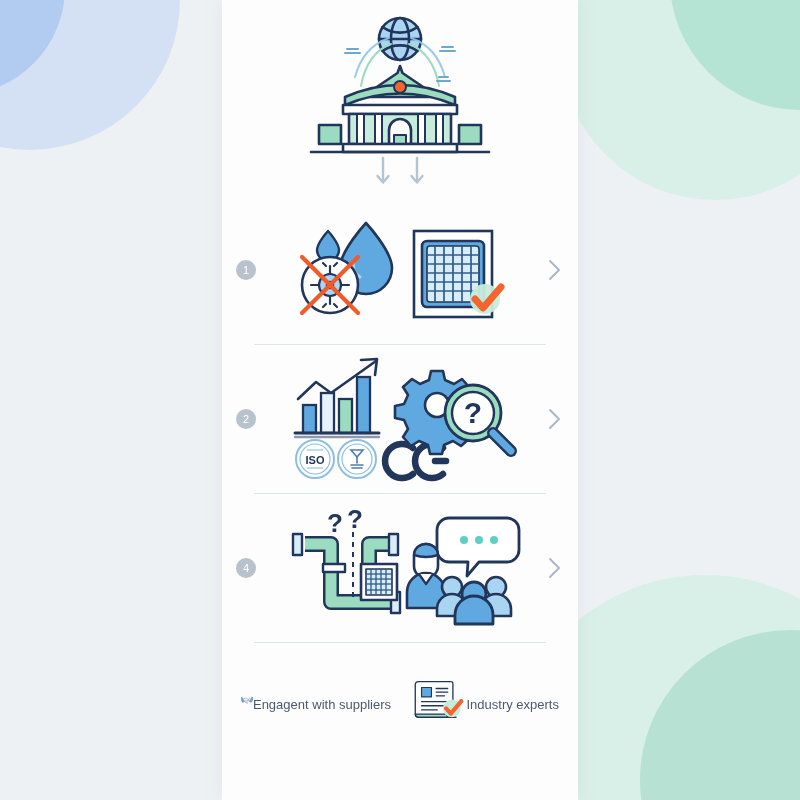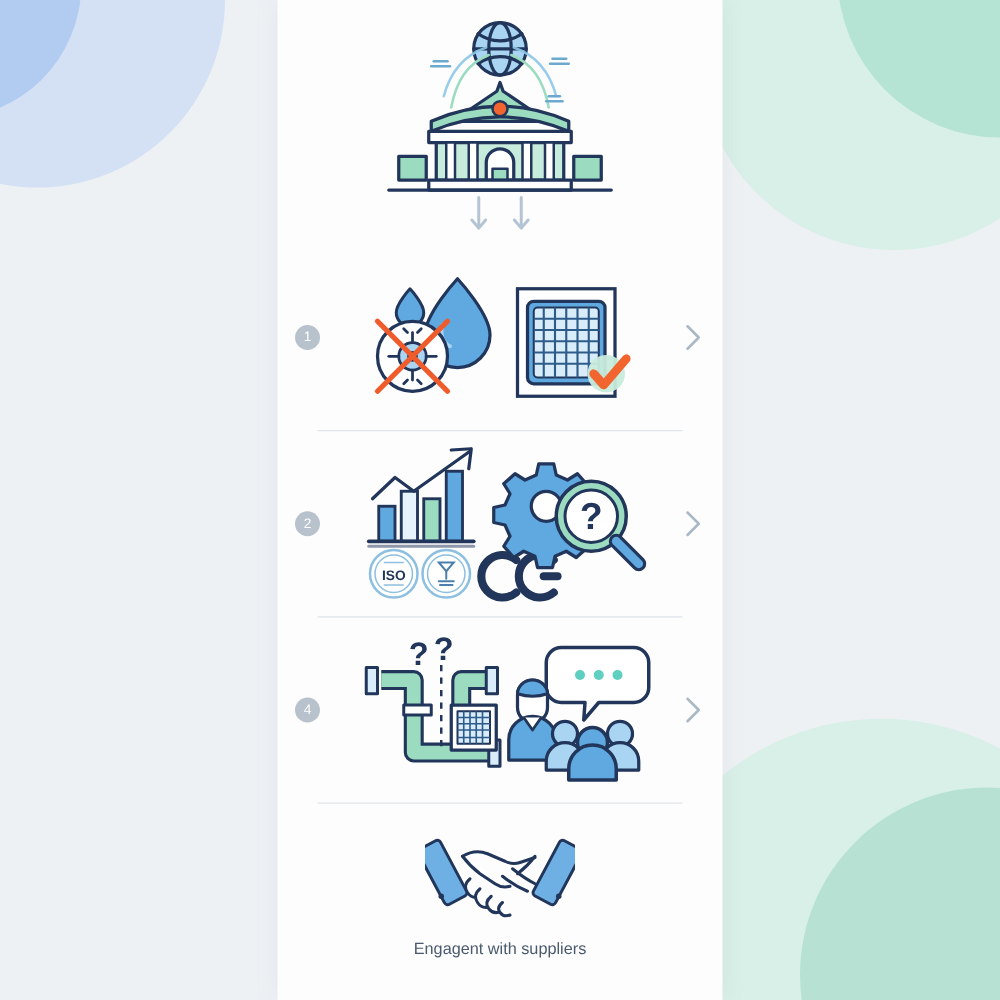--- a/index.html
+++ b/index.html
@@ -88,21 +88,21 @@
   #features {
     flex:1 1 auto;
     display:flex;
     align-items:flex-start;
     justify-content:center;
     gap:18px;
     padding-top:14px;
   }
   .feature {
     display:flex;
-    flex-direction:column;
+    flex-direction:row;
     align-items:center;
     width:150px;
   }
   .feature-caption {
     margin-top:8px;
     font-size:13px;
     color:#4a5a6e;
     text-align:center;
     white-space:nowrap;
   }
@@ -402,15 +402,35 @@
           <path d="M44 54 q -6 5 -2 11 q 4 6 11 3" fill="#ffffff"></path>
           <path d="M53 60 q -6 5 -2 10 q 4 5 10 2" fill="#ffffff"></path>
           <path d="M62 65 q -5 4 -2 8 q 3 4 8 2" fill="#ffffff"></path>
           <path d="M62 44 q 10 8 20 12" fill="none"></path>
           <path d="M70 38 q 10 8 18 12" fill="none"></path>
         </g>
       </svg>
       <div class="feature-caption">Engagent with suppliers</div>
     </div>
 
+    <div class="feature">
+      <svg width="110" height="86" viewBox="0 0 110 86">
+        <g stroke="#21365a" stroke-width="2.5" stroke-linejoin="round" stroke-linecap="round">
+          <path d="M18 8 h62 a4 4 0 0 1 4 4 v58 a6 6 0 0 0 6 6 h-72 a6 6 0 0 1 -6 -6 v-56 a6 6 0 0 1 6 -6 Z" fill="#ffffff"></path>
+          <path d="M12 70 h60 a6 6 0 0 0 6 6 h-60 a6 6 0 0 1 -6 -6 Z" fill="#9bdcc0"></path>
+          <rect x="24" y="19" width="19" height="18" fill="#5fa9e0" stroke-width="2.2"></rect>
+          <g stroke-width="2.6" stroke="#21365a">
+            <path d="M52 21 h22"></path>
+              <path d="M52 28 h22"></path>
+              <path d="M52 35 h16"></path>
+            <path d="M24 46 h50"></path>
+              <path d="M24 54 h50"></path>
+              <path d="M24 62 h30"></path>
+          </g>
+        </g>
+        <circle cx="82" cy="59" r="17" fill="#c8ecdc"></circle>
+        <path d="M71 59 l9 10 l20 -24" fill="none" stroke="#f2652f" stroke-width="8" stroke-linecap="round" stroke-linejoin="round"></path>
+      </svg>
+      <div class="feature-caption">Industry experts</div>
+    </div>
 
   </div>
 </div>
 
 </body></html>

